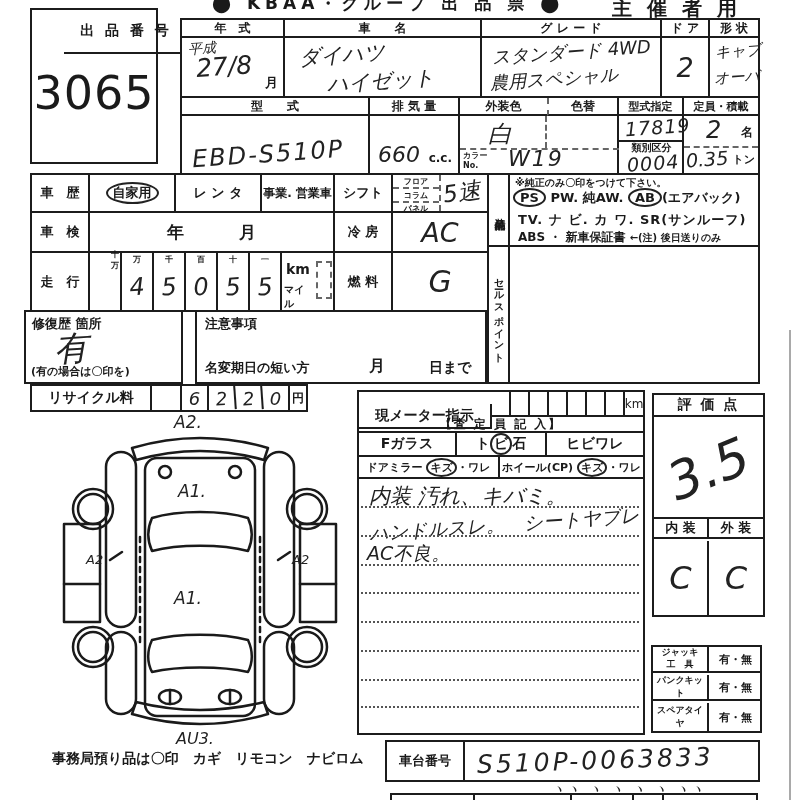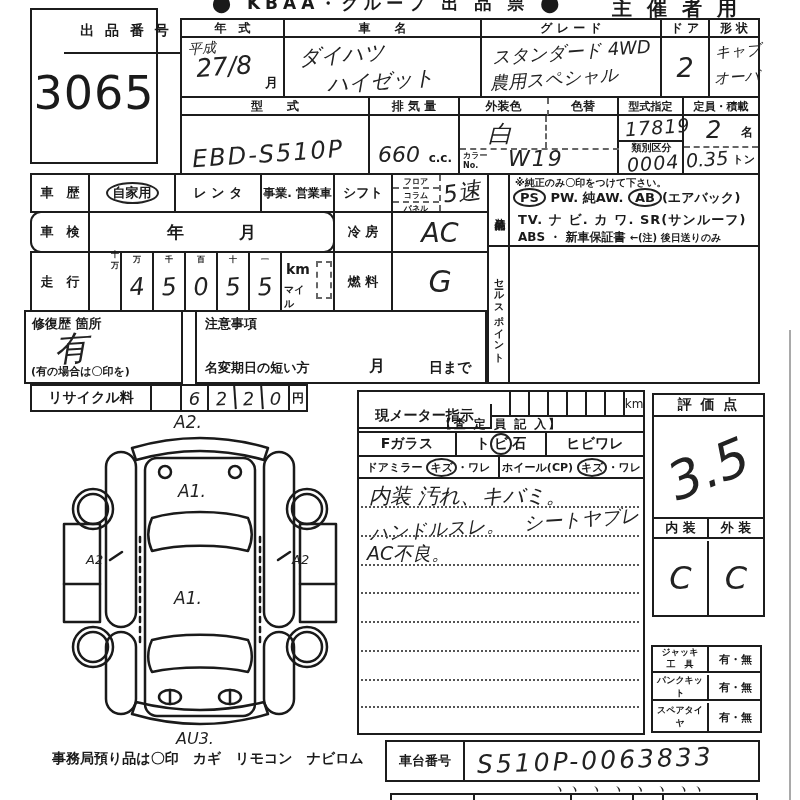--- a/index.html
+++ b/index.html
@@ -105,21 +105,21 @@
 
   <div class="bx" style="left:30px;top:173px;width:305px;height:40px;">
     <div class="cell c lbl br" style="left:0;top:0;width:58px;height:36px;font-size:13px;">車　歴</div>
     <div class="cell c" style="left:58px;top:0;width:84px;height:36px;font-size:13px;font-weight:bold;">
       <span class="circ">自家用</span>
     </div>
     <div class="cell c lbl" style="left:142px;top:0;width:86px;height:36px;font-size:13px;border-left:2px solid #1c1c1c;">レ ン タ</div>
     <div class="cell c lbl" style="left:228px;top:0;width:73px;height:36px;font-size:12px;border-left:2px solid #1c1c1c;">事業. 営業車</div>
   </div>
 
-  <div class="bx" style="left:30px;top:211px;width:305px;height:42px;border-radius:11px;">
+  <div class="bx" style="left:30px;top:211px;width:305px;height:42px;">
     <div class="cell c lbl br" style="left:0;top:0;width:58px;height:38px;font-size:13px;">車　検</div>
     <div class="cell c lbl" style="left:58px;top:0;width:243px;height:38px;font-size:17px;">
       <span>年</span>
       <span style="width:55px;"></span>
       <span>月</span>
     </div>
   </div>
 
   <div class="bx" style="left:30px;top:251px;width:305px;height:61px;">
     <div class="cell c lbl br" style="left:0;top:0;width:58px;height:57px;font-size:13px;">走　行</div>

